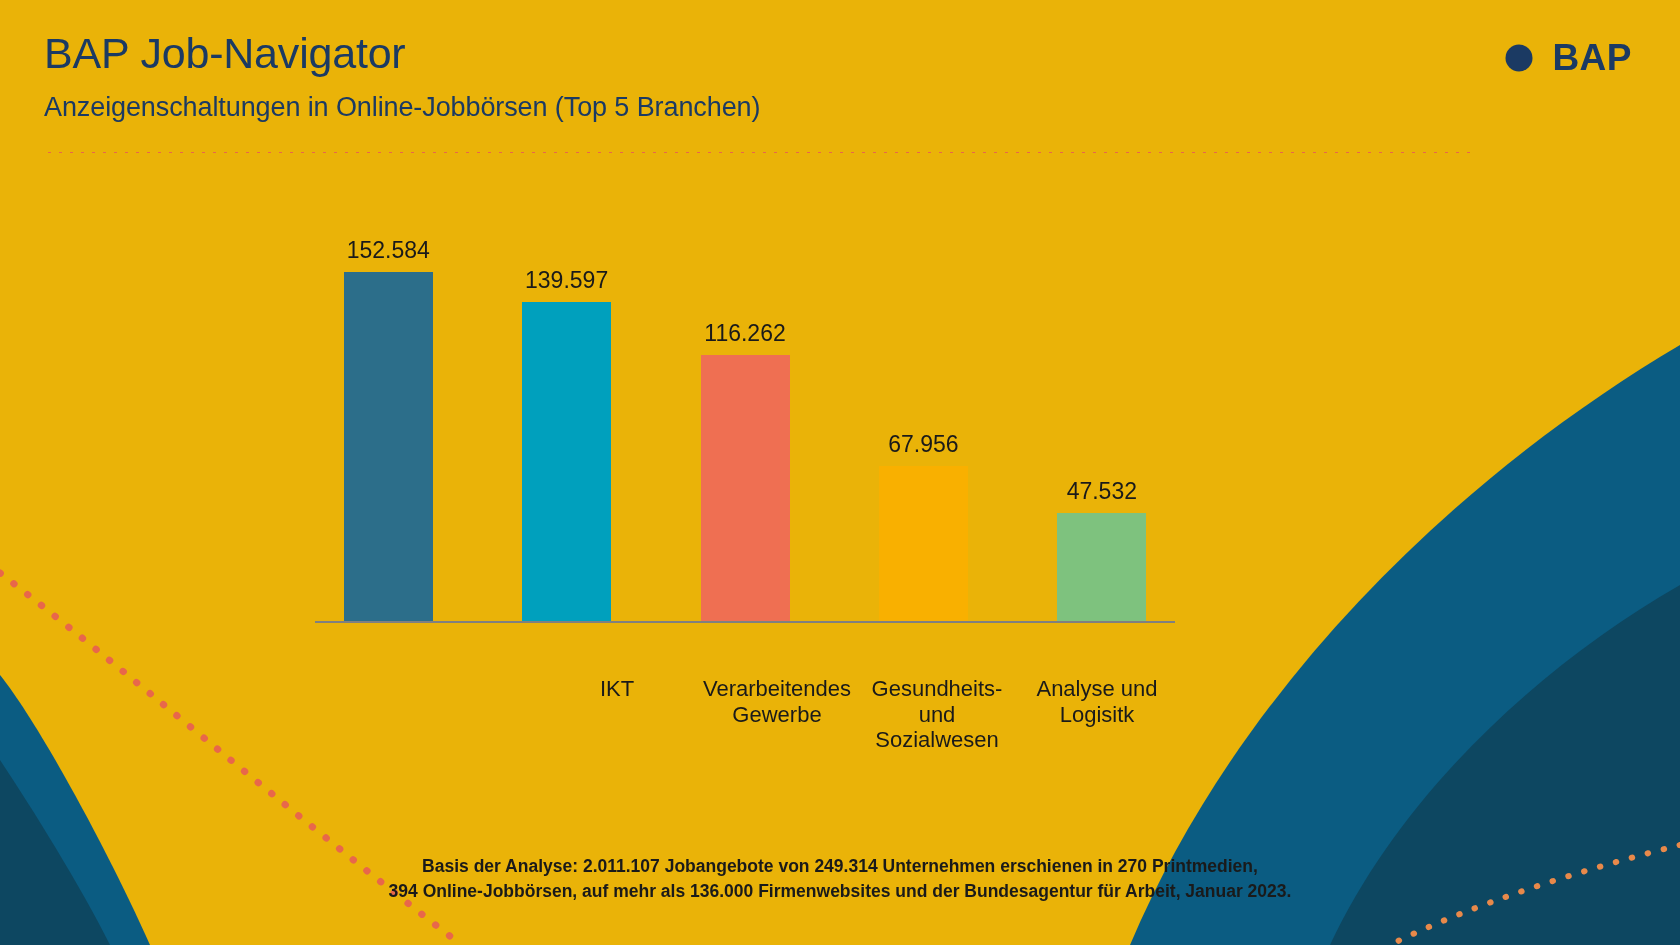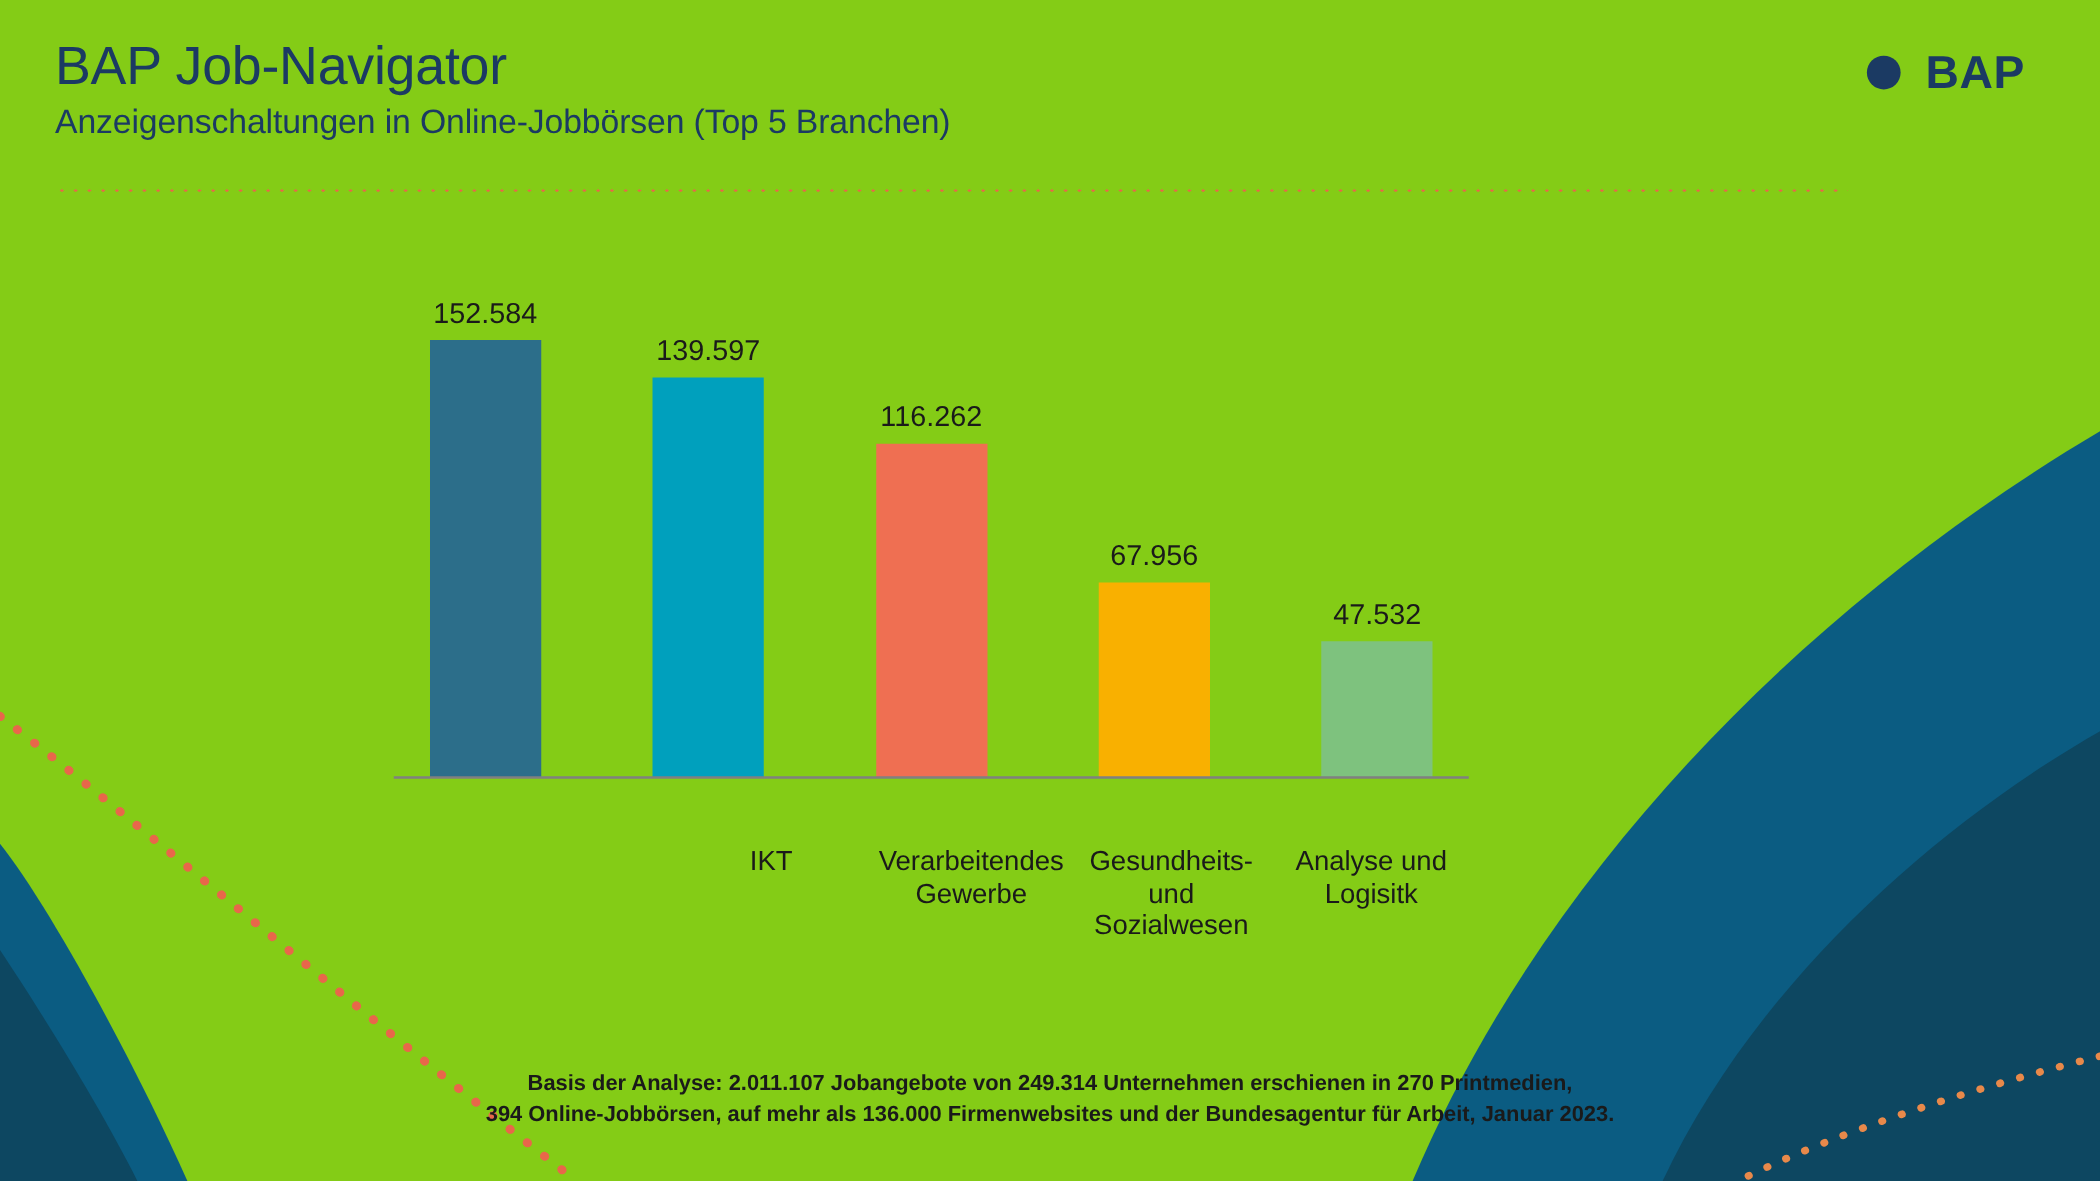--- a/index.html
+++ b/index.html
@@ -3,38 +3,38 @@
 <meta charset="utf-8">
 <style>
   * { margin:0; padding:0; box-sizing:border-box; }
   html,body { width:1680px; height:945px; }
   body {
     font-family:"Liberation Sans", sans-serif;
     background:#ffffff;
     overflow:hidden;
     position:relative;
   }
-  .slide { position:absolute; inset:0; background:#84cc16; overflow:hidden; }
+  .slide { position:absolute; inset:0; background:#eab308; overflow:hidden; }
 
   
   .deco { position:absolute; pointer-events:none; }
   .deco-br { right:0; bottom:0; width:640px; height:620px; overflow:hidden; }
   .deco-bl { left:0; bottom:0; width:470px; height:390px; overflow:hidden; }
 
   
   .header { position:absolute; left:44px; top:30px; }
   .title {
     font-size:43px; font-weight:400; color:#1b3a63;
     letter-spacing:-0.2px; line-height:1.08;
   }
   .subtitle {
     font-size:27px; font-weight:400; color:#1b3a63;
-    margin-top:6px; letter-spacing:-0.1px;
+    margin-top:16px; letter-spacing:-0.1px;
   }
-  .logo { position:absolute; right:60px; top:36px; display:flex; align-items:center; gap:13px; }
+  .logo { position:absolute; right:48px; top:36px; display:flex; align-items:center; gap:13px; }
   .logo-text { font-size:37px; font-weight:bold; color:#1b3a63; letter-spacing:0.5px; }
 
   .dotted-rule {
     position:absolute; left:44px; top:150px; width:1434px; height:5px;
     background-image:radial-gradient(#e8674a 1.6px, transparent 1.7px);
     background-size:11px 5px; background-repeat:repeat-x;
     background-position:0 center;
   }
 
   

